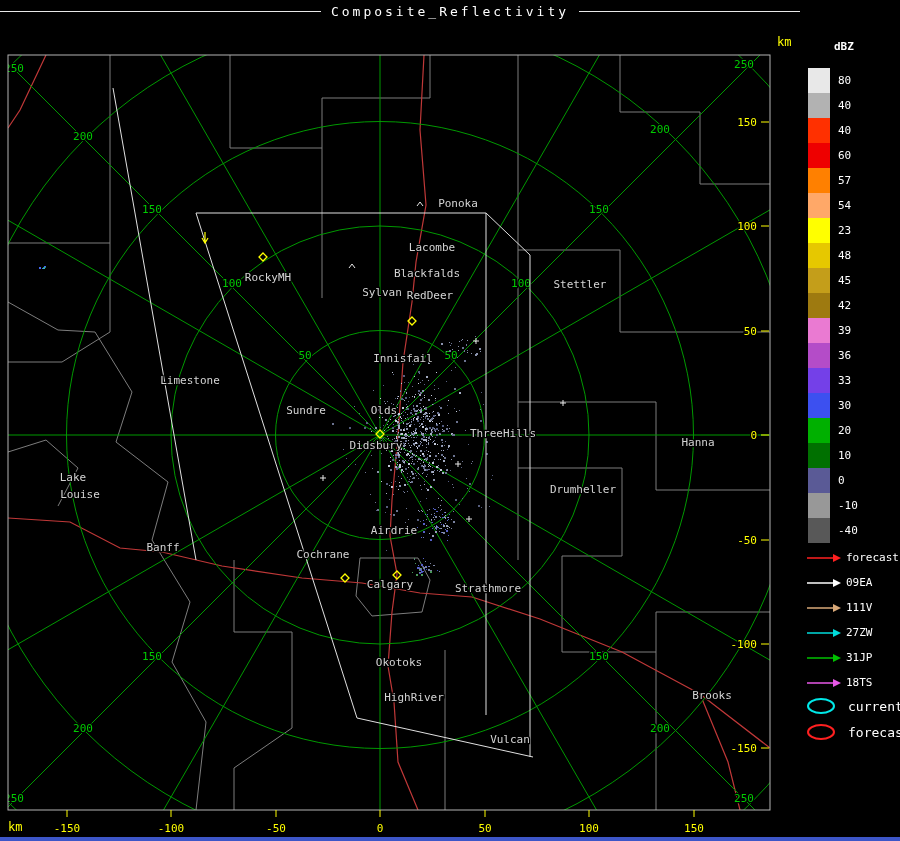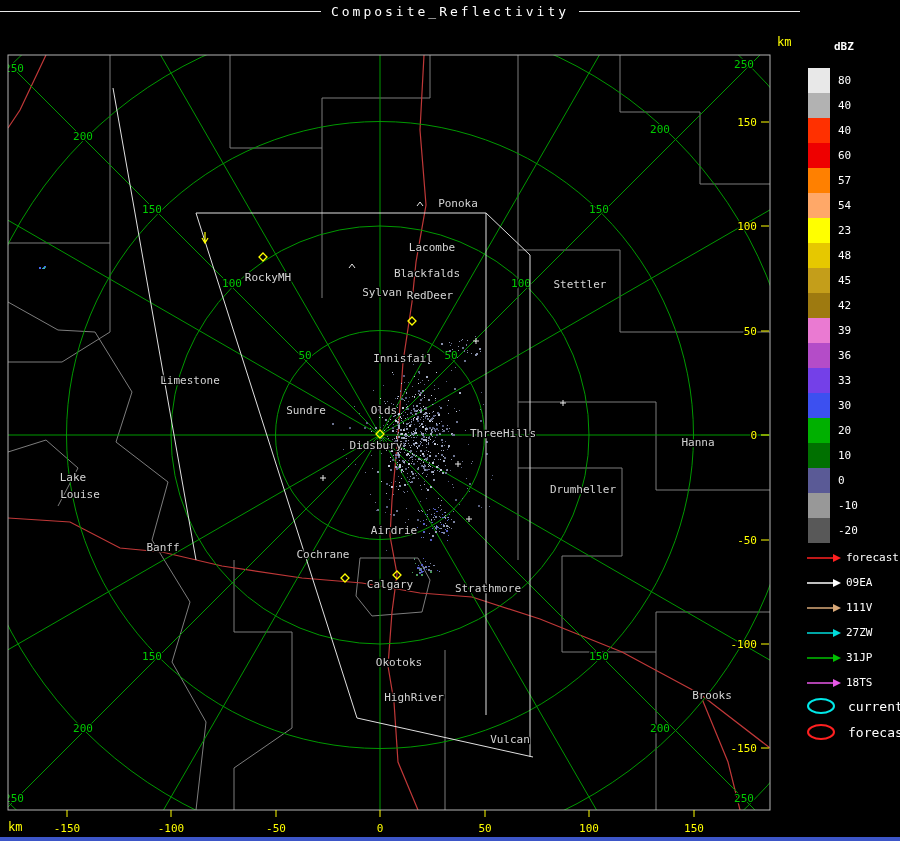--- a/index.html
+++ b/index.html
@@ -1144,21 +1144,21 @@
         <div class="scale-row">
           <div class="swatch" style="background: rgb(90, 90, 150);"></div>
           <span class="scale-label">0</span>
         </div>
         <div class="scale-row">
           <div class="swatch" style="background: rgb(152, 152, 152);"></div>
           <span class="scale-label">-10</span>
         </div>
         <div class="scale-row">
           <div class="swatch" style="background: rgb(88, 88, 88);"></div>
-          <span class="scale-label">-20</span>
+          <span class="scale-label">-40</span>
         </div>
       </div>
     <div class="tracks" id="legend-tracks">
         <div class="track-row">
           <svg width="36" height="14">
             <line x1="1" y1="7" x2="27" y2="7" stroke="#ff2020" stroke-width="1.5"></line>
             <polygon points="27,3 35,7 27,11" fill="#ff2020"></polygon>
           </svg>
           <span class="track-label">forecast</span>
         </div>

